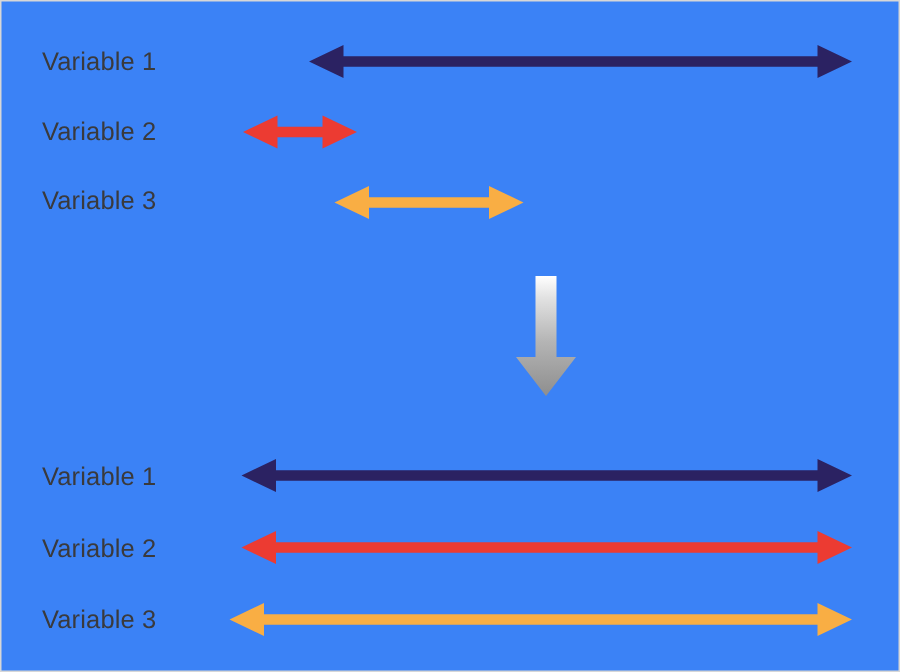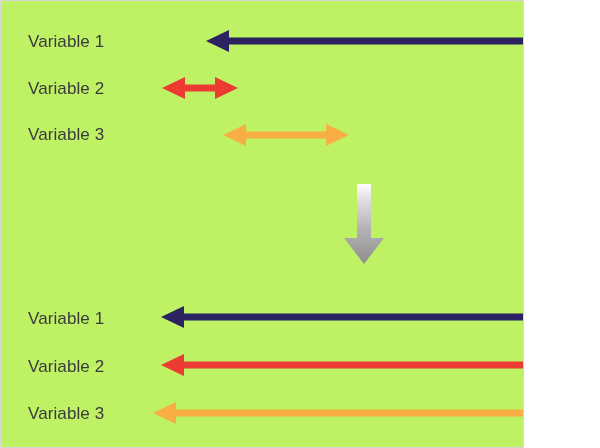--- a/index.html
+++ b/index.html
@@ -7,23 +7,23 @@
     margin: 0;
     padding: 0;
     background: #ffffff;
   }
   body {
     font-family: "Liberation Sans", "DejaVu Sans", sans-serif;
   }
 
   #diagram-canvas {
     position: relative;
-    width: 524px;
+    width: 600px;
     height: 448px;
-    background: #bef264;
+    background: #3b82f6;
     box-sizing: border-box;
     border: 1px solid #d7d7d7;
     overflow: hidden;
   }
 
   .var-label {
     position: absolute;
     font-family: "Liberation Sans", "DejaVu Sans", sans-serif;
     font-size: 17px;
     font-weight: 400;

